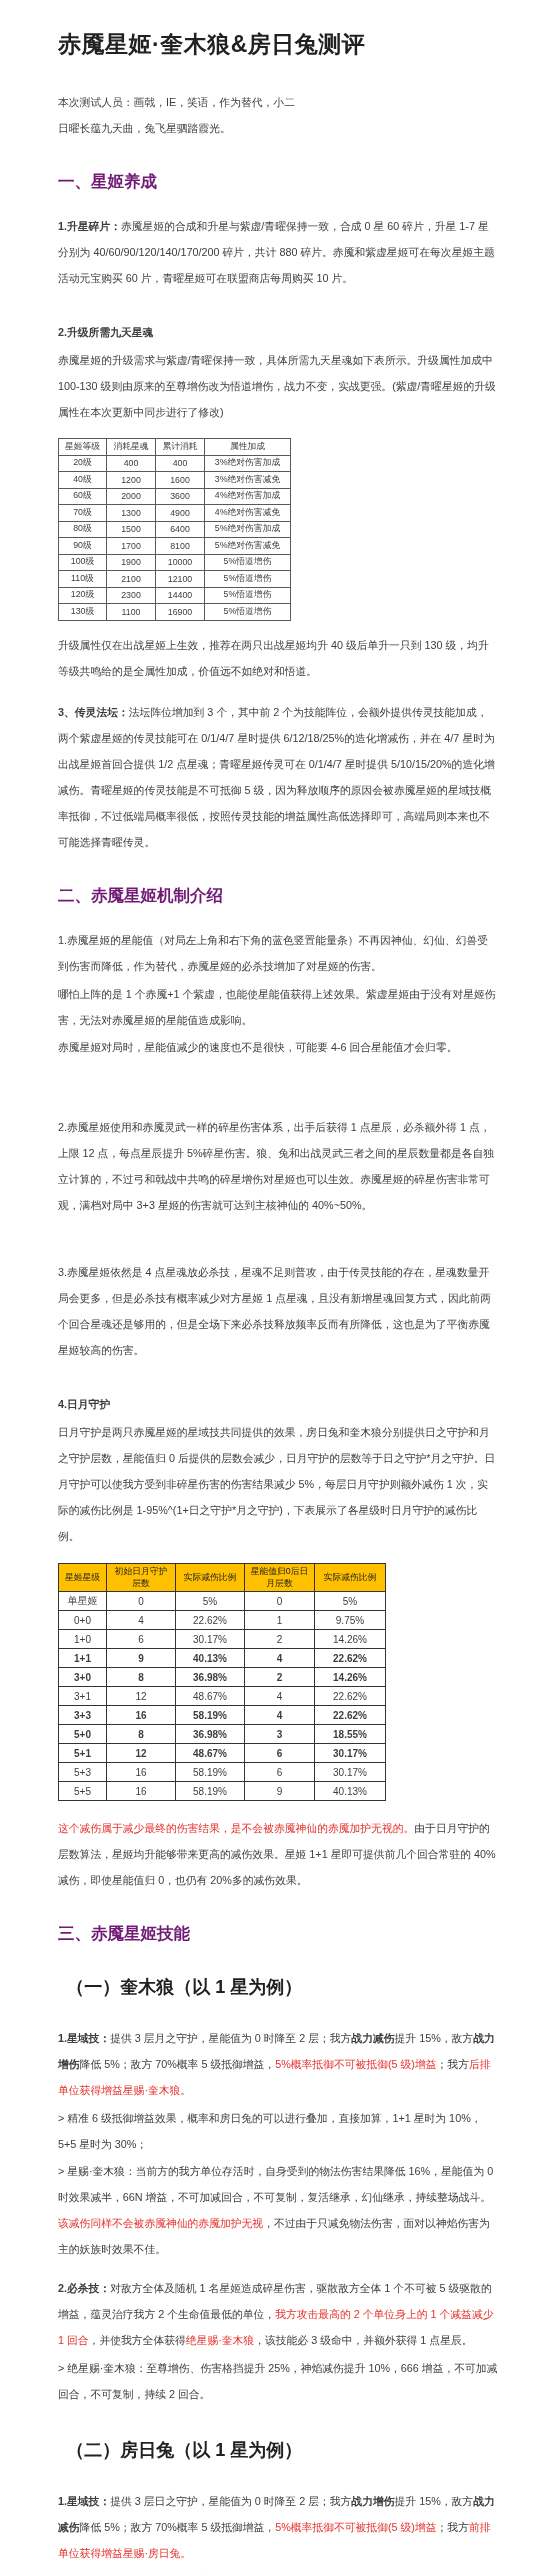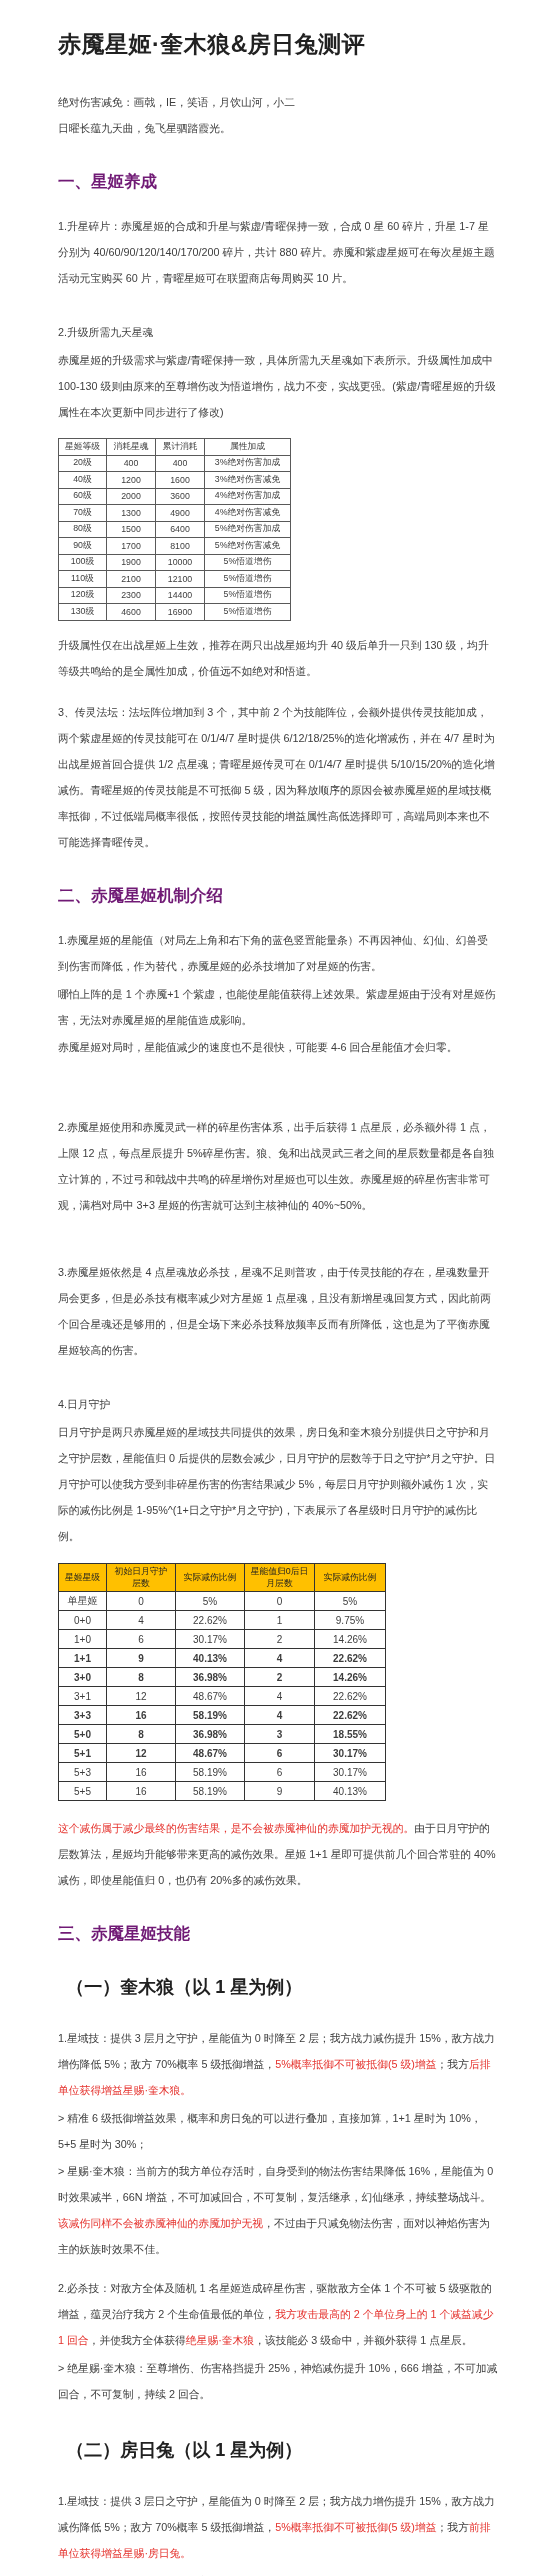--- a/index.html
+++ b/index.html
@@ -7,21 +7,21 @@
     width:556px;height:3714px;overflow:hidden;background:#ffffff;
     font-family:"Liberation Sans","DejaVu Sans",sans-serif;
     color:#3d3d3d;
   }
   .doc{padding:24px 58px 0 58px;}
   h1{font-size:23px;line-height:1.3;font-weight:bold;color:#212121;margin:6.2px 0 29px;letter-spacing:0.5px;}
   h2{font-size:16.5px;line-height:1.3;font-weight:bold;color:#701a75;margin:30px 0 20.6px;}
   h3{font-size:18px;line-height:1.3;font-weight:bold;color:#212121;margin:32px 0 26px;padding-left:8.2px;}
   p{font-size:10.8px;line-height:26px;margin:0 0 1.5px;}
   p.intro{margin:0;}
-  .b{font-weight:normal;}
+  .b{font-weight:bold;}
   .red{color:#e5322d;}
   .g25{margin-top:13px;}
   .g30{margin-top:15.5px;}
   .g55{margin-top:28px;}
   .g80{margin-top:41px;}
   .g105{margin-top:54px;}
   table{border-collapse:collapse;}
   .t1{margin:13.4px 0 11.3px;}
   .t1 th,.t1 td{border:0.5px solid #595959;text-align:center;font-size:8.8px;font-weight:normal;height:15.5px;padding:0 2.1px;color:#3d3d3d;}
   .t2{margin:14.4px 0 13.4px;padding-left:15px;}
@@ -29,21 +29,21 @@
   .t2 td{border:0.5px solid #333;text-align:center;font-size:10px;height:18px;padding:0 2.1px;color:#3d3d3d;}
   .t2 tr.bold-row td{font-weight:bold;}
 </style>
 </head>
 <body>
 
 <main class="doc">
 
   <h1>赤魇星姬·奎木狼&amp;房日兔测评</h1>
 
-  <p class="intro">绝对伤害减免：画戟，IE，笑语，月饮山河，小二</p>
+  <p class="intro">本次测试人员：画戟，IE，笑语，作为替代，小二</p>
   <p class="intro">日曜长蕴九天曲，兔飞星驷踏霞光。</p>
 
   <h2>一、星姬养成</h2>
   <p><span class="b">1.升星碎片：</span><span>赤魇星姬的合成和升星与紫虚/青曜保持一致，合成 0 星 60 碎片，升星 1-7 星分别为 40/60/90/120/140/170/200 碎片，共计 880 碎片。赤魇和紫虚星姬可在每次星姬主题活动元宝购买 60 片，青曜星姬可在联盟商店每周购买 10 片。</span></p>
   <p class="b g55">2.升级所需九天星魂</p>
   <p>赤魇星姬的升级需求与紫虚/青曜保持一致，具体所需九天星魂如下表所示。升级属性加成中 100-130 级则由原来的至尊增伤改为悟道增伤，战力不变，实战更强。(紫虚/青曜星姬的升级属性在本次更新中同步进行了修改)</p>
 
   <table class="t1">
     <colgroup>
         <col style="width:48px">
@@ -109,21 +109,21 @@
           <td>5%悟道增伤</td>
         </tr>
         <tr>
           <td>120级</td>
           <td>2300</td>
           <td>14400</td>
           <td>5%悟道增伤</td>
         </tr>
         <tr>
           <td>130级</td>
-          <td>4600</td>
+          <td>1100</td>
           <td>16900</td>
           <td>5%悟道增伤</td>
         </tr>
       </tbody>
   </table>
 
   <p>升级属性仅在出战星姬上生效，推荐在两只出战星姬均升 40 级后单升一只到 130 级，均升等级共鸣给的是全属性加成，价值远不如绝对和悟道。</p>
   <p class="g30"><span class="b">3、传灵法坛：</span><span>法坛阵位增加到 3 个，其中前 2 个为技能阵位，会额外提供传灵技能加成，两个紫虚星姬的传灵技能可在 0/1/4/7 星时提供 6/12/18/25%的造化增减伤，并在 4/7 星时为出战星姬首回合提供 1/2 点星魂；青曜星姬传灵可在 0/1/4/7 星时提供 5/10/15/20%的造化增减伤。青曜星姬的传灵技能是不可抵御 5 级，因为释放顺序的原因会被赤魇星姬的星域技概率抵御，不过低端局概率很低，按照传灵技能的增益属性高低选择即可，高端局则本来也不可能选择青曜传灵。</span></p>
 
   <h2>二、赤魇星姬机制介绍</h2>

